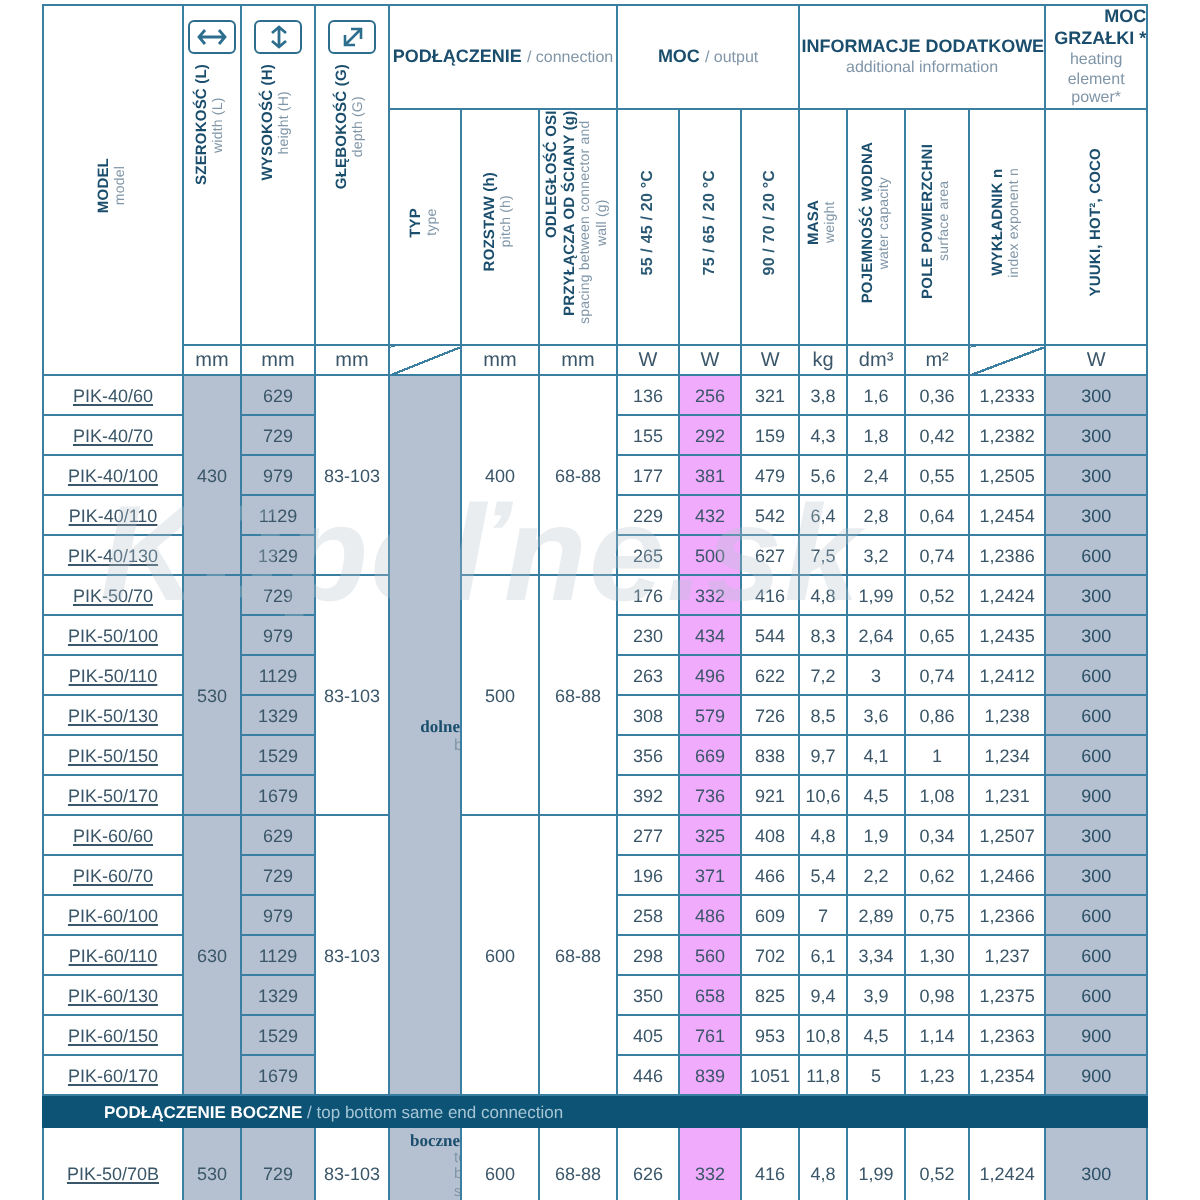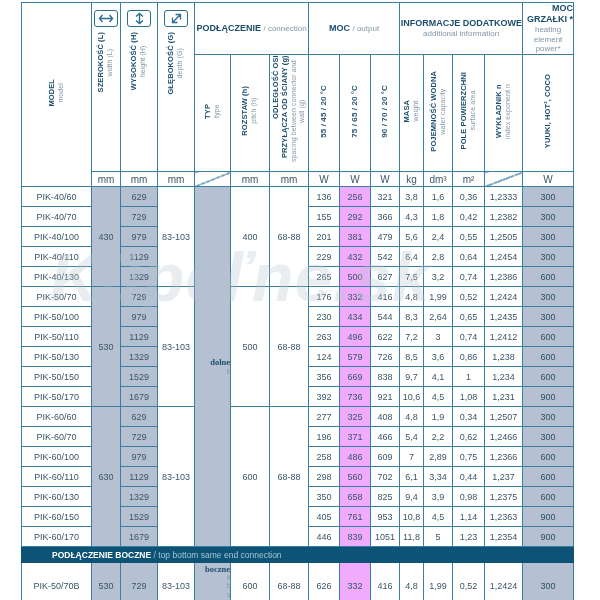--- a/index.html
+++ b/index.html
@@ -48,21 +48,21 @@
   .v .en{display:block;font-size:7px;}
   .v.temp{font-size:8px;color:#2c5a74;font-weight:bold;}
   .h2 th{vertical-align:middle;background:#ffffff;}
   .h3 td{font-size:10px;color:#3a5668;height:14px;}
   .h3 td.diag{
     background:linear-gradient(to bottom right,
       transparent calc(50% - 0.6px), #3a7fa1 calc(50% - 0.6px),
       #3a7fa1 calc(50% + 0.6px), transparent calc(50% + 0.6px));
   }
   td.num{font-size:9px;color:#3a5668;}
-  td.model{font-size:9px;color:#3a5668;}
+  td.model{font-size:9px;color:#3a5668;text-decoration:underline;}
   .shaded{background:#b5c1d1;}
   .tinted{background:#f0abfc;}
   td.heater{font-weight:normal;color:#2c4f66;}
   .typ-cell .pl{font-size:8.5px;display:block;font-family:Liberation Serif, serif;}
   .typ-cell .en{font-size:8px;display:block;margin-left:32px;}
   tr.band-row td{
     background:#0d5375;border-color:#0d5375;text-align:left;
     font-size:8.5px;padding-left:30px;color:#ffffff;
   }
   tr.band-row .band-pl{font-weight:bold;color:#ffffff;}
@@ -190,31 +190,31 @@
         <td class="num">1,6</td>
         <td class="num">0,36</td>
         <td class="num">1,2333</td>
         <td class="num shaded heater">300</td>
       </tr>
       <tr class="data-row">
         <td class="model">PIK-40/70</td>
         <td class="num shaded">729</td>
         <td class="num">155</td>
         <td class="num tinted">292</td>
-        <td class="num">366</td>
+        <td class="num">159</td>
         <td class="num">4,3</td>
         <td class="num">1,8</td>
         <td class="num">0,42</td>
         <td class="num">1,2382</td>
         <td class="num shaded heater">300</td>
       </tr>
       <tr class="data-row">
         <td class="model">PIK-40/100</td>
         <td class="num shaded">979</td>
-        <td class="num">201</td>
+        <td class="num">177</td>
         <td class="num tinted">381</td>
         <td class="num">479</td>
         <td class="num">5,6</td>
         <td class="num">2,4</td>
         <td class="num">0,55</td>
         <td class="num">1,2505</td>
         <td class="num shaded heater">300</td>
       </tr>
       <tr class="data-row">
         <td class="model">PIK-40/110</td>
@@ -276,21 +276,21 @@
         <td class="num">622</td>
         <td class="num">7,2</td>
         <td class="num">3</td>
         <td class="num">0,74</td>
         <td class="num">1,2412</td>
         <td class="num shaded heater">600</td>
       </tr>
       <tr class="data-row">
         <td class="model">PIK-50/130</td>
         <td class="num shaded">1329</td>
-        <td class="num">124</td>
+        <td class="num">308</td>
         <td class="num tinted">579</td>
         <td class="num">726</td>
         <td class="num">8,5</td>
         <td class="num">3,6</td>
         <td class="num">0,86</td>
         <td class="num">1,238</td>
         <td class="num shaded heater">600</td>
       </tr>
       <tr class="data-row">
         <td class="model">PIK-50/150</td>
@@ -357,21 +357,21 @@
         <td class="num shaded heater">600</td>
       </tr>
       <tr class="data-row">
         <td class="model">PIK-60/110</td>
         <td class="num shaded">1129</td>
         <td class="num">298</td>
         <td class="num tinted">560</td>
         <td class="num">702</td>
         <td class="num">6,1</td>
         <td class="num">3,34</td>
-        <td class="num">0,44</td>
+        <td class="num">1,30</td>
         <td class="num">1,237</td>
         <td class="num shaded heater">600</td>
       </tr>
       <tr class="data-row">
         <td class="model">PIK-60/130</td>
         <td class="num shaded">1329</td>
         <td class="num">350</td>
         <td class="num tinted">658</td>
         <td class="num">825</td>
         <td class="num">9,4</td>

